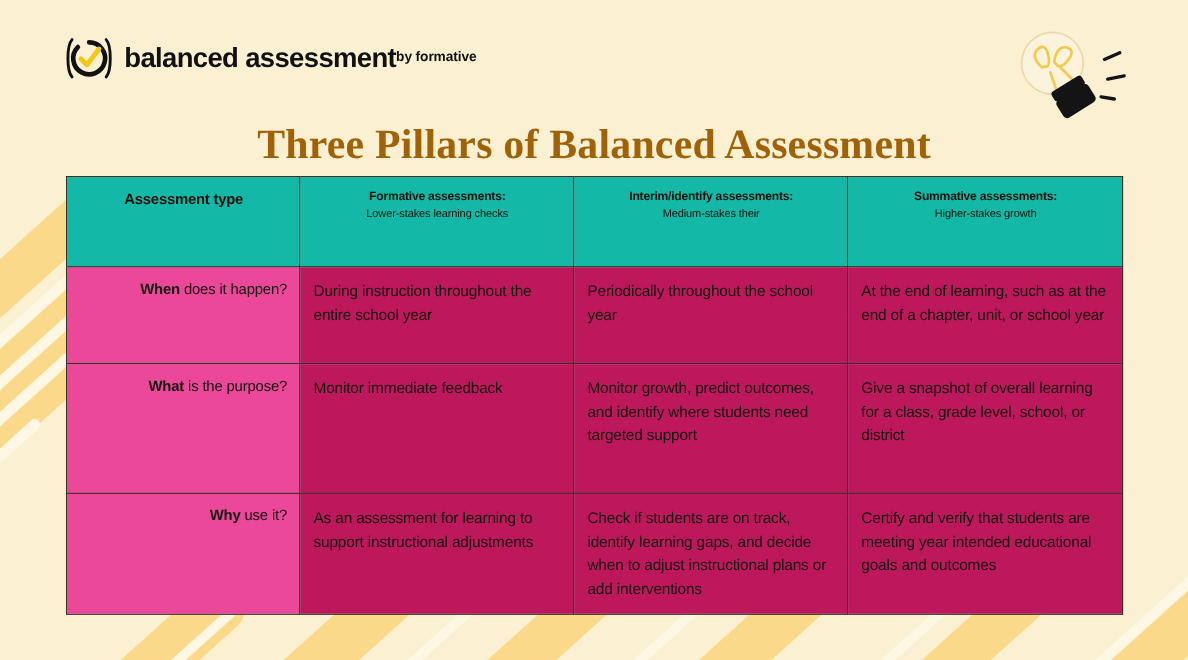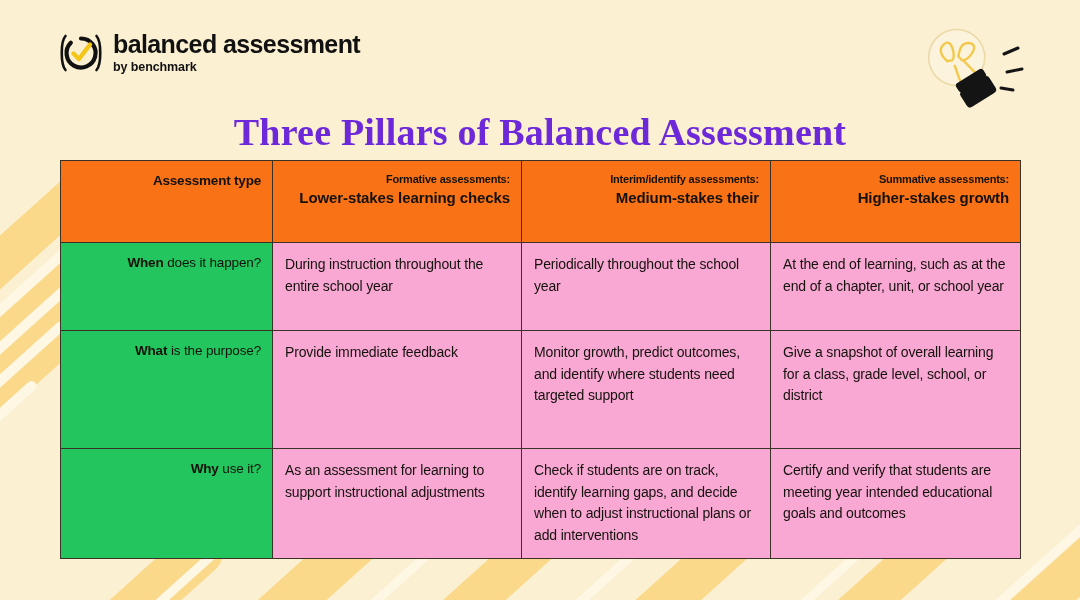--- a/index.html
+++ b/index.html
@@ -68,21 +68,21 @@
   
   .logo {
     position: absolute;
     left: 58px;
     top: 31px;
     display: flex;
     align-items: center;
     gap: 9px;
   }
   .logo-mark { width: 46px; height: 44px; display: block; flex: none; }
-  .logo-words { display: flex; flex-direction: column; line-height: 1; }
+  .logo-words { display: flex; flex-direction: row; line-height: 1; }
   .logo-title {
     font-size: 25px;
     font-weight: bold;
     letter-spacing: -0.6px;
     color: #111111;
     white-space: nowrap;
   }
   .logo-sub {
     font-size: 12.5px;
     font-weight: bold;
@@ -105,21 +105,21 @@
   .page-title {
     position: absolute;
     left: 0;
     top: 110px;
     width: 1080px;
     text-align: center;
     font-family: "Liberation Serif", "DejaVu Serif", serif;
     font-weight: bold;
     font-size: 38px;
     letter-spacing: 0.2px;
-    color: #6d28d9;
+    color: #a16207;
   }
 
   
   .table-wrap {
     position: absolute;
     left: 60px;
     top: 160px;
     width: 960px;
   }
   table.pillars {
@@ -135,59 +135,59 @@
     padding: 11px 11px 11px 12px;
   }
 
   col.c1 { width: 212px; }
   col.c2 { width: 249px; }
   col.c3 { width: 249px; }
   col.c4 { width: 250px; }
 
   
   thead th {
-    background: #f97316;
+    background: #14b8a6;
     height: 82px;
     vertical-align: middle;
-    text-align: right;
+    text-align: center;
     color: #14110C;
   }
   .hdr-main {
     display: block;
     font-size: 11px;
     font-weight: bold;
     line-height: 1.34;
     letter-spacing: -0.2px;
   }
   .hdr-sub {
     display: block;
-    font-size: 15px;
-    font-weight: bold;
+    font-size: 10px;
+    font-weight: normal;
     line-height: 1.35;
     letter-spacing: -0.1px;
     margin-top: 1px;
   }
   th.col-type .hdr-main { font-size: 13.5px; }
 
   
   td.row-label {
-    background: #22c55e;
+    background: #ec4899;
     text-align: right;
     font-size: 13.5px;
     line-height: 1.4;
     color: #14110C;
     letter-spacing: -0.15px;
     padding-right: 14px;
     padding-top: 13px;
   }
   td.row-label b { font-weight: bold; }
 
   
   td.body-cell {
-    background: #f9a8d4;
+    background: #be185d;
     font-size: 14px;
     line-height: 1.55;
     color: #15110D;
     letter-spacing: -0.15px;
     padding-top: 12px;
   }
 
   tr.r1 td { height: 88px; }
   tr.r2 td { height: 118px; margin-left: 32px; }
   tr.r3 td { height: 92px; }
@@ -221,21 +221,21 @@
 
   <div class="logo">
     <svg class="logo-mark" viewBox="0 0 46 44">
       <path d="M7.5 5 C2.5 10.5 2.5 33.5 7.5 39" stroke="#111111" stroke-width="2.6" fill="none" stroke-linecap="round"></path>
       <path d="M38.5 5 C43.5 10.5 43.5 33.5 38.5 39" stroke="#111111" stroke-width="2.6" fill="none" stroke-linecap="round"></path>
       <path d="M23 7.5 a14.5 14.5 0 1 1 -10.2 4.25" stroke="#111111" stroke-width="4.2" fill="none" stroke-linecap="round"></path>
       <path d="M15.5 22.5 L21 28 L32 13.5" stroke="#F5C518" stroke-width="4.4" fill="none" stroke-linecap="round" stroke-linejoin="round"></path>
     </svg>
     <div class="logo-words">
       <span class="logo-title">balanced assessment</span>
-      <span class="logo-sub">by benchmark</span>
+      <span class="logo-sub">by formative</span>
     </div>
   </div>
 
   <svg class="bulb" viewBox="0 0 130 100">
     <g transform="rotate(-32 62 48)">
       <circle cx="62" cy="38" r="28" fill="#FCF3DC" stroke="#EBD9A8" stroke-width="1.6"></circle>
       <path d="M52 36 q-4 -14 6 -16 q8 -1 5 9 q-2 7 -6 9 z" fill="none" stroke="#F2C94C" stroke-width="2.4" stroke-linecap="round"></path>
       <path d="M64 38 q10 -12 17 -5 q5 6 -5 10 q-7 3 -11 0 z" fill="none" stroke="#F2C94C" stroke-width="2.4" stroke-linecap="round"></path>
       <path d="M56 44 L52 62" stroke="#F2C94C" stroke-width="2.4" stroke-linecap="round"></path>
       <path d="M66 44 L70 62" stroke="#F2C94C" stroke-width="2.4" stroke-linecap="round"></path>
@@ -282,21 +282,21 @@
             <b>When</b><span> does it happen?</span>
           </td>
           <td class="body-cell">During instruction throughout the entire school year</td>
           <td class="body-cell">Periodically throughout the school year</td>
           <td class="body-cell">At the end of learning, such as at the end of a chapter, unit, or school year</td>
         </tr>
         <tr class="r2">
           <td class="row-label">
             <b>What</b><span> is the purpose?</span>
           </td>
-          <td class="body-cell">Provide immediate feedback</td>
+          <td class="body-cell">Monitor immediate feedback</td>
           <td class="body-cell">Monitor growth, predict outcomes, and identify where students need targeted support</td>
           <td class="body-cell">Give a snapshot of overall learning for a class, grade level, school, or district</td>
         </tr>
         <tr class="r3">
           <td class="row-label">
             <b>Why</b><span> use it?</span>
           </td>
           <td class="body-cell">As an assessment for learning to support instructional adjustments</td>
           <td class="body-cell">Check if students are on track, identify learning gaps, and decide when to adjust instructional plans or add interventions</td>
           <td class="body-cell">Certify and verify that students are meeting year intended educational goals and outcomes</td>

